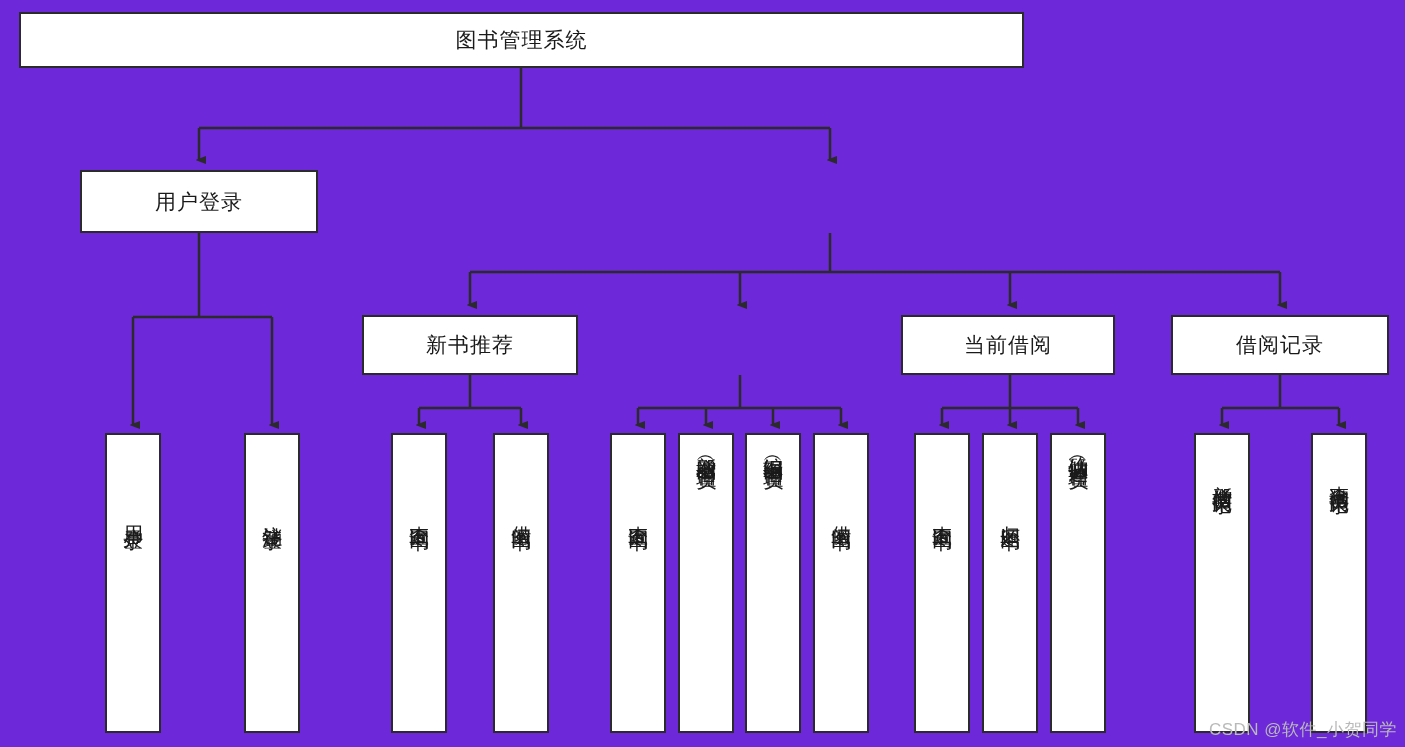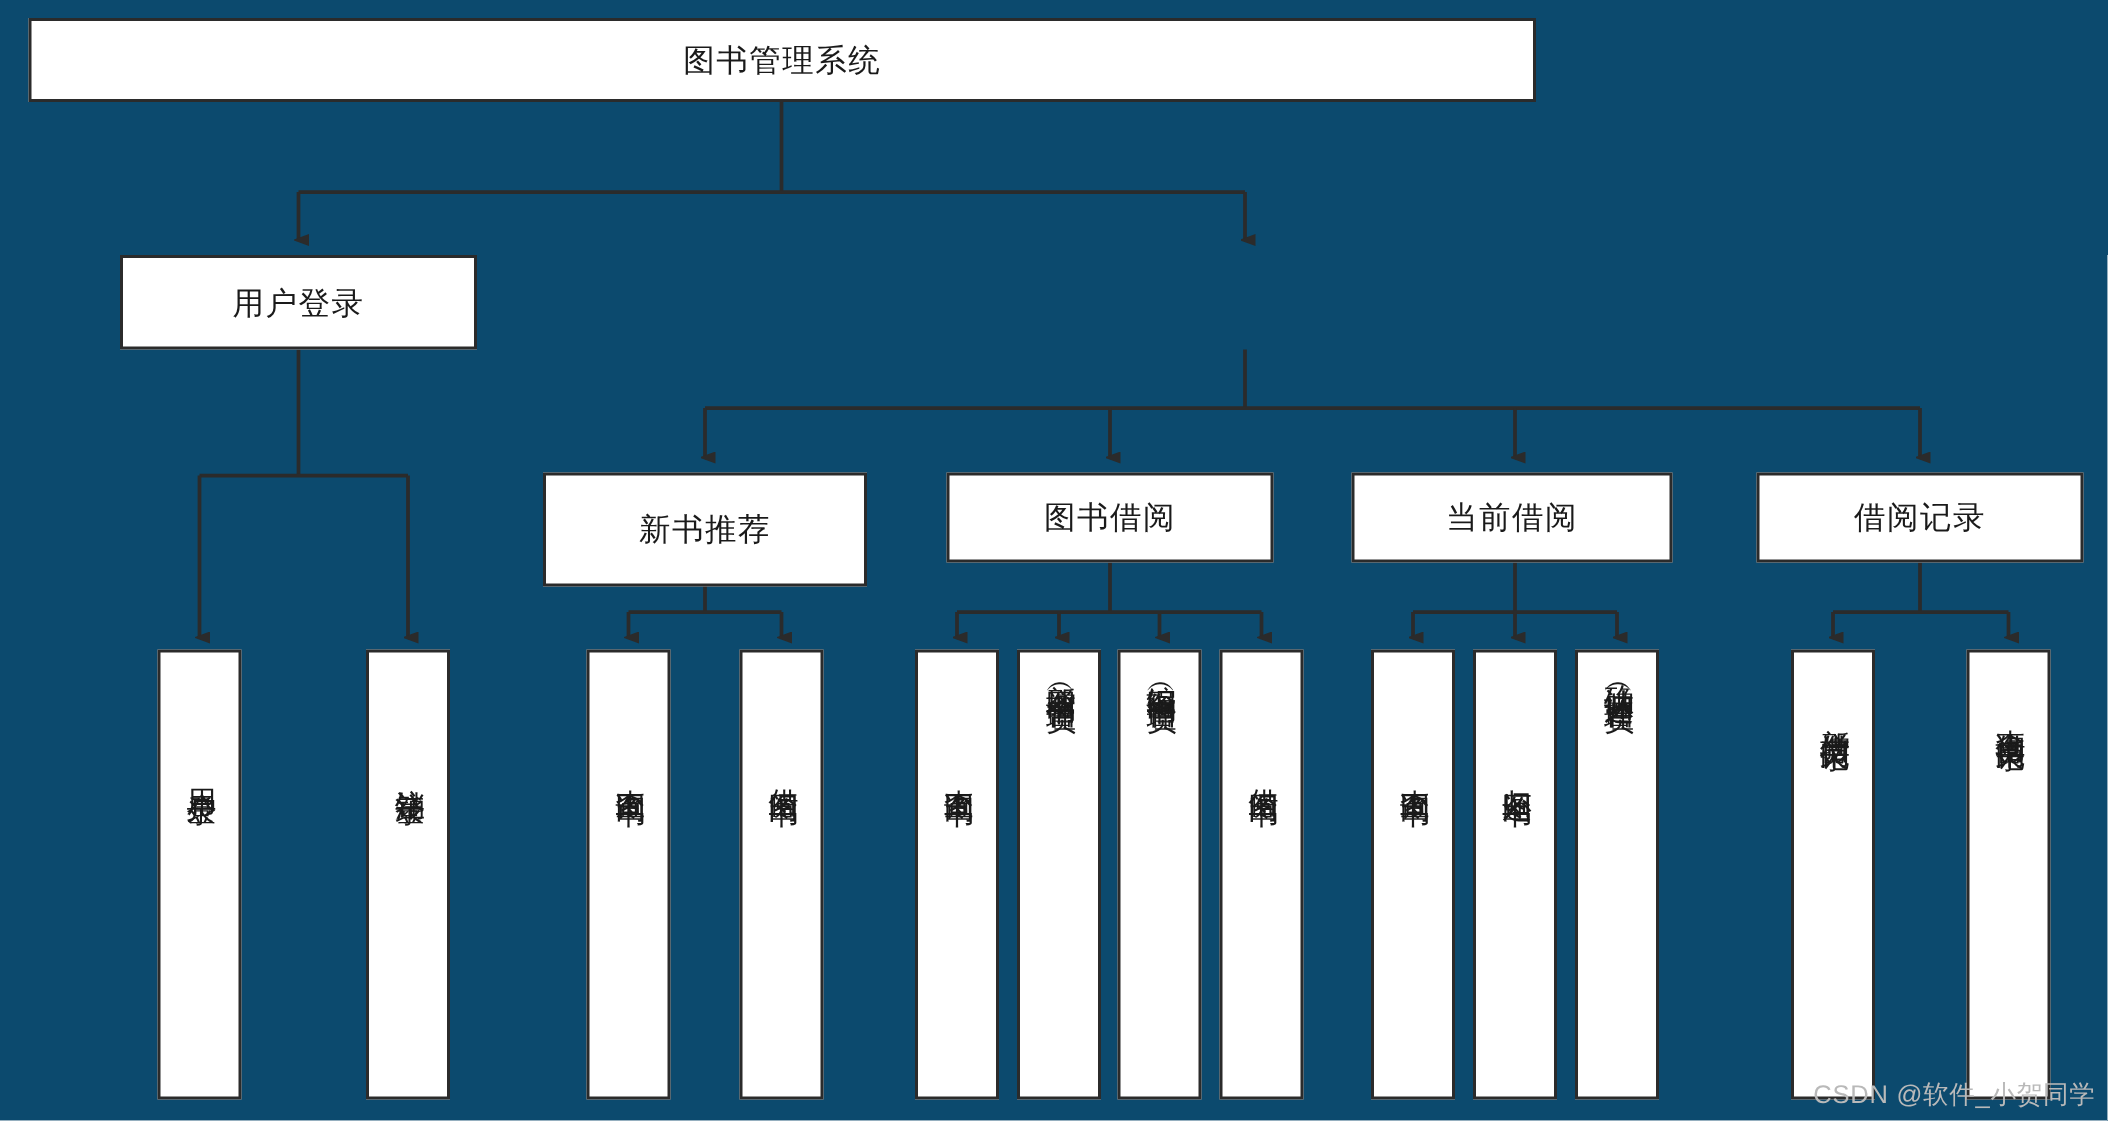--- a/index.html
+++ b/index.html
@@ -7,21 +7,21 @@
     padding: 0;
     background: #ffffff;
   }
   body {
     font-family: "Liberation Sans", "DejaVu Sans", sans-serif;
   }
   #canvas {
     position: relative;
     width: 1405px;
     height: 747px;
-    background: #0c4a6e;
+    background: #6d28d9;
     overflow: hidden;
   }
   svg#wires {
     position: absolute;
     left: 0;
     top: 0;
     width: 1405px;
     height: 747px;
     pointer-events: none;
   }
@@ -125,25 +125,22 @@
   </svg>
 
   <div class="node node-root" style="left:19px; top:12px; width:1005px; height:56px;">
     <span class="lbl">图书管理系统</span>
   </div>
 
   <div class="node node-h" style="left:80px; top:170px; width:238px; height:63px;">
     <span class="lbl">用户登录</span>
   </div>
 
-  <div class="node node-h" style="left:362px; top:315px; width:216px; height:76px;">
+  <div class="node node-h" style="left:362px; top:315px; width:216px; height:60px;">
     <span class="lbl">新书推荐</span>
-  </div>
-  <div class="node node-h" style="left:631px; top:315px; width:218px; height:60px;">
-    <span class="lbl">图书借阅</span>
   </div>
   <div class="node node-h" style="left:901px; top:315px; width:214px; height:60px;">
     <span class="lbl">当前借阅</span>
   </div>
   <div class="node node-h" style="left:1171px; top:315px; width:218px; height:60px;text-align:right;">
     <span class="lbl">借阅记录</span>
   </div>
 
   <div class="node leaf" style="left:105px; top:433px; width:56px; height:300px; padding-top:75px;">
     <span class="lbl">用户登录</span>

